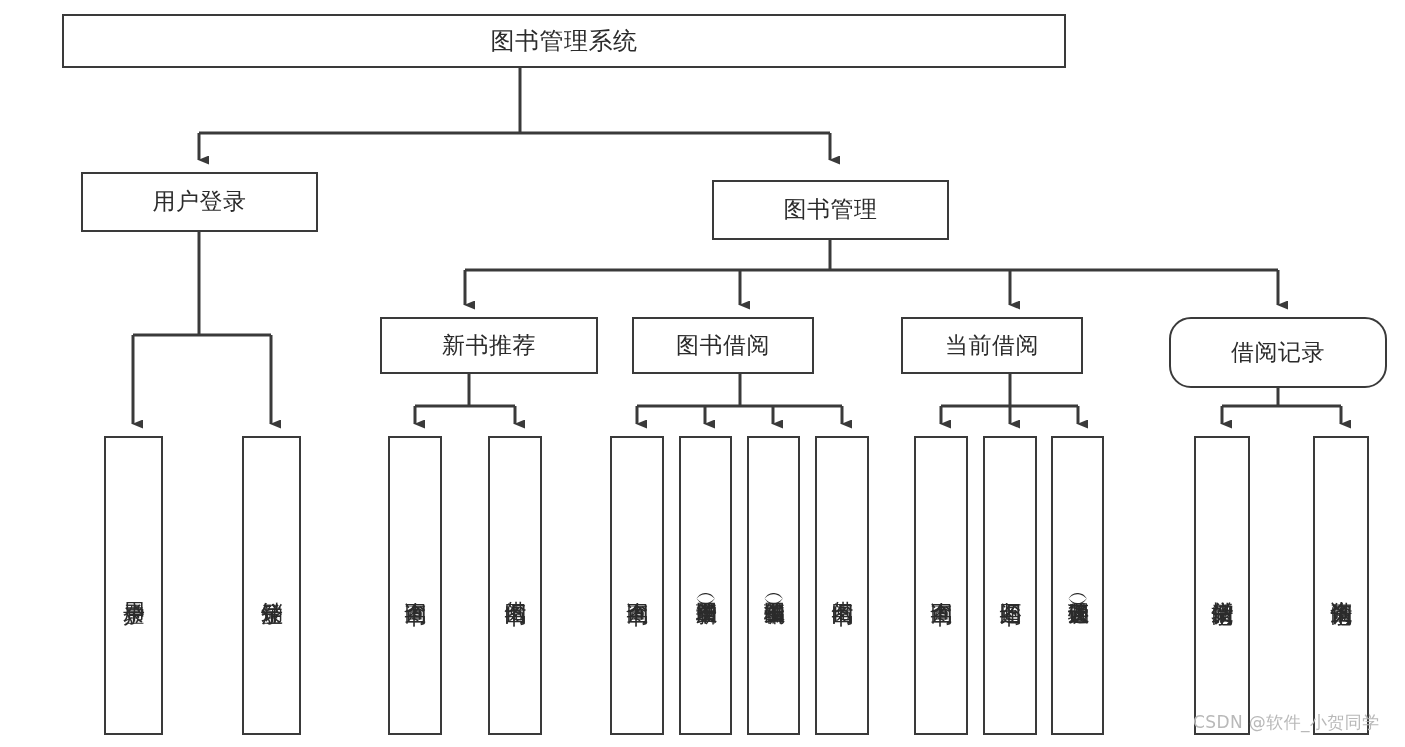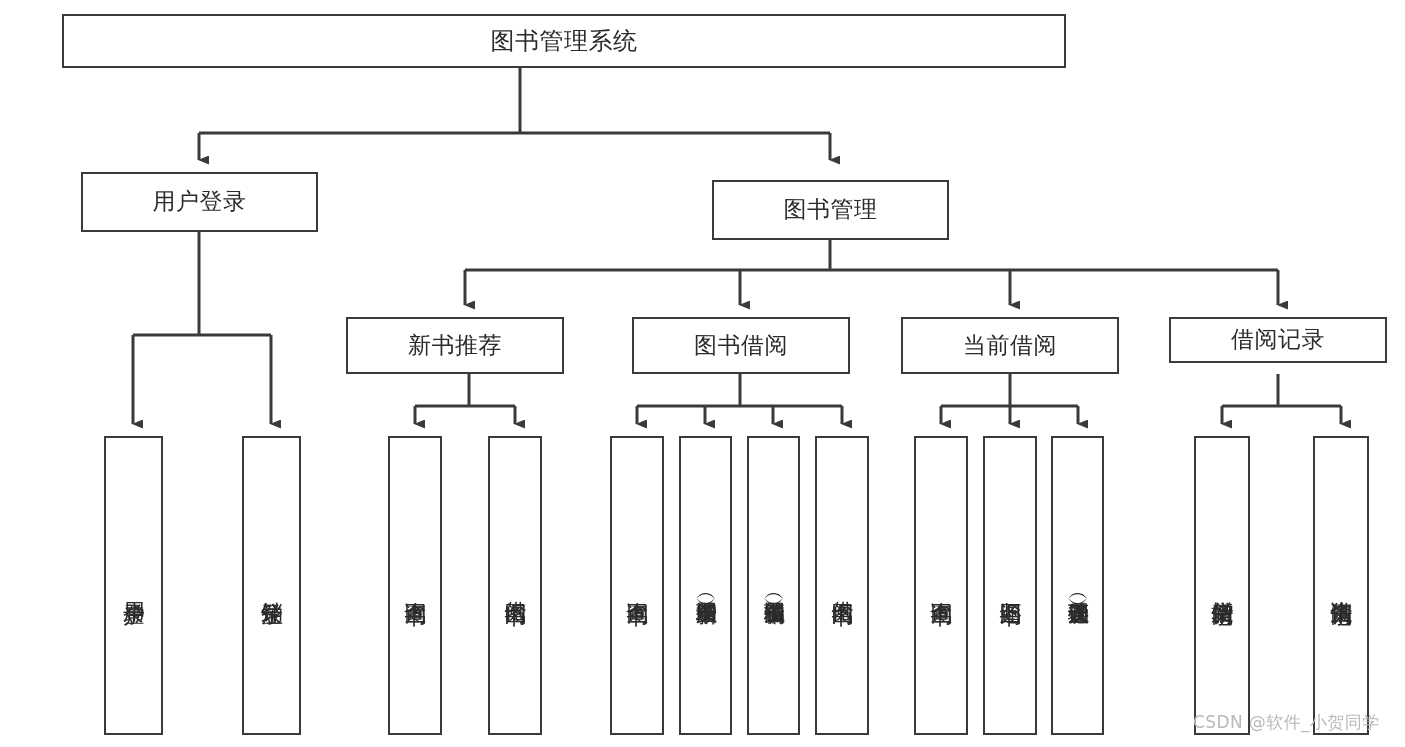--- a/index.html
+++ b/index.html
@@ -124,24 +124,24 @@
       <path d="M1222,406 L1222,424" marker-end="url(#arrow)"></path>
       <path d="M1341,406 L1341,424" marker-end="url(#arrow)"></path>
     </g>
   </svg>
 
   <div class="node horiz root" style="left:18px;top:14px;width:1004px;height:54px;">图书管理系统</div>
 
   <div class="node horiz" style="left:81px;top:172px;width:237px;height:60px;">用户登录</div>
   <div class="node horiz" style="left:712px;top:180px;width:237px;height:60px;">图书管理</div>
 
-  <div class="node horiz" style="left:346px;top:317px;width:218px;height:57px;">新书推荐</div>
-  <div class="node horiz" style="left:632px;top:317px;width:218px;height:57px;">图书借阅</div>
-  <div class="node horiz" style="left:901px;top:317px;width:218px;height:57px;">当前借阅</div>
-  <div class="node horiz" style="left:1169px;top:317px;width:218px;height:46px;">借阅记录</div>
+  <div class="node horiz" style="left:380px;top:317px;width:218px;height:57px;">新书推荐</div>
+  <div class="node horiz" style="left:632px;top:317px;width:182px;height:57px;">图书借阅</div>
+  <div class="node horiz" style="left:901px;top:317px;width:182px;height:57px;">当前借阅</div>
+  <div class="node horiz" style="left:1169px;top:317px;width:218px;height:71px;border-radius:22px;">借阅记录</div>
 
   <div class="node vert" style="left:104px;top:436px;width:59px;height:299px;">用户登录</div>
   <div class="node vert" style="left:242px;top:436px;width:59px;height:299px;">注销登录</div>
 
   <div class="node vert" style="left:388px;top:436px;width:54px;height:299px;">查询图书</div>
   <div class="node vert" style="left:488px;top:436px;width:54px;height:299px;">借阅图书</div>
 
   <div class="node vert" style="left:610px;top:436px;width:54px;height:299px;">查询图书</div>
   <div class="node vert tight" style="left:679px;top:436px;width:53px;height:299px;">新增图书（管理员）</div>
   <div class="node vert tight" style="left:747px;top:436px;width:53px;height:299px;">编辑图书（管理员）</div>

